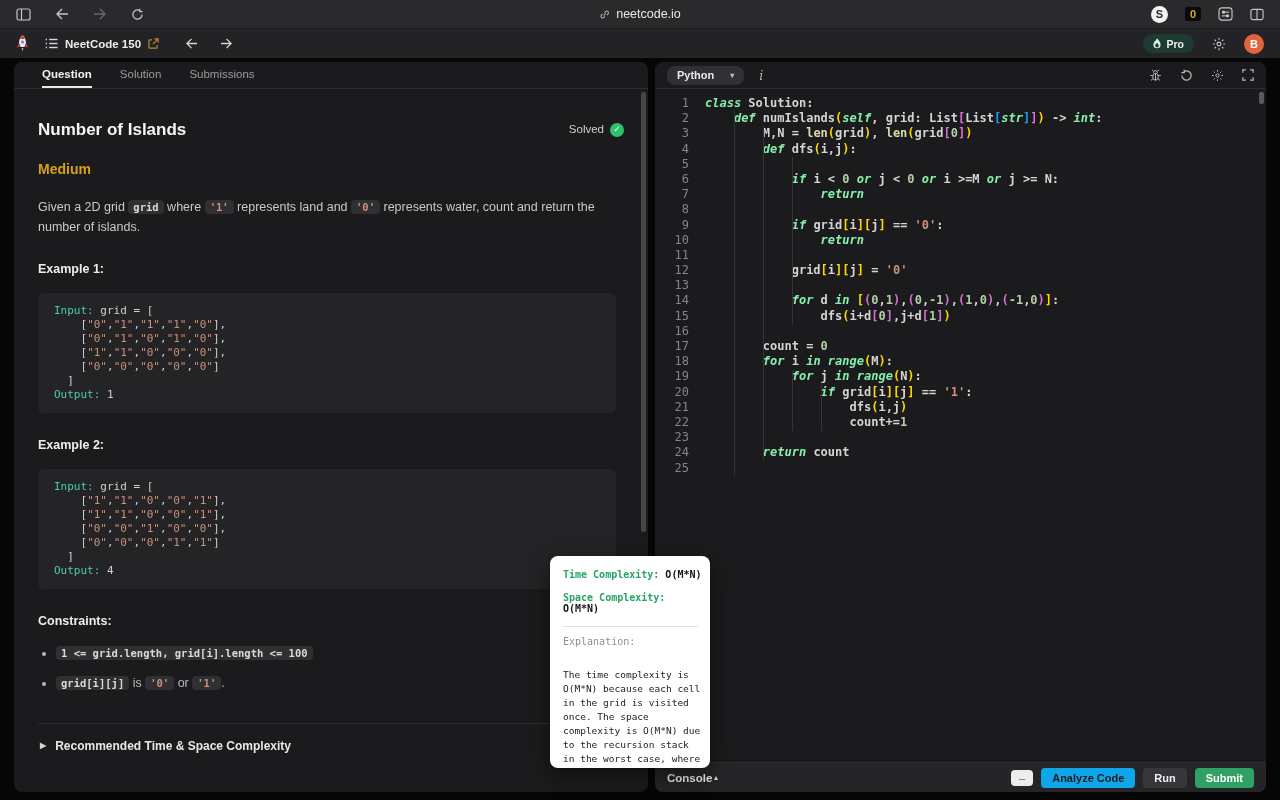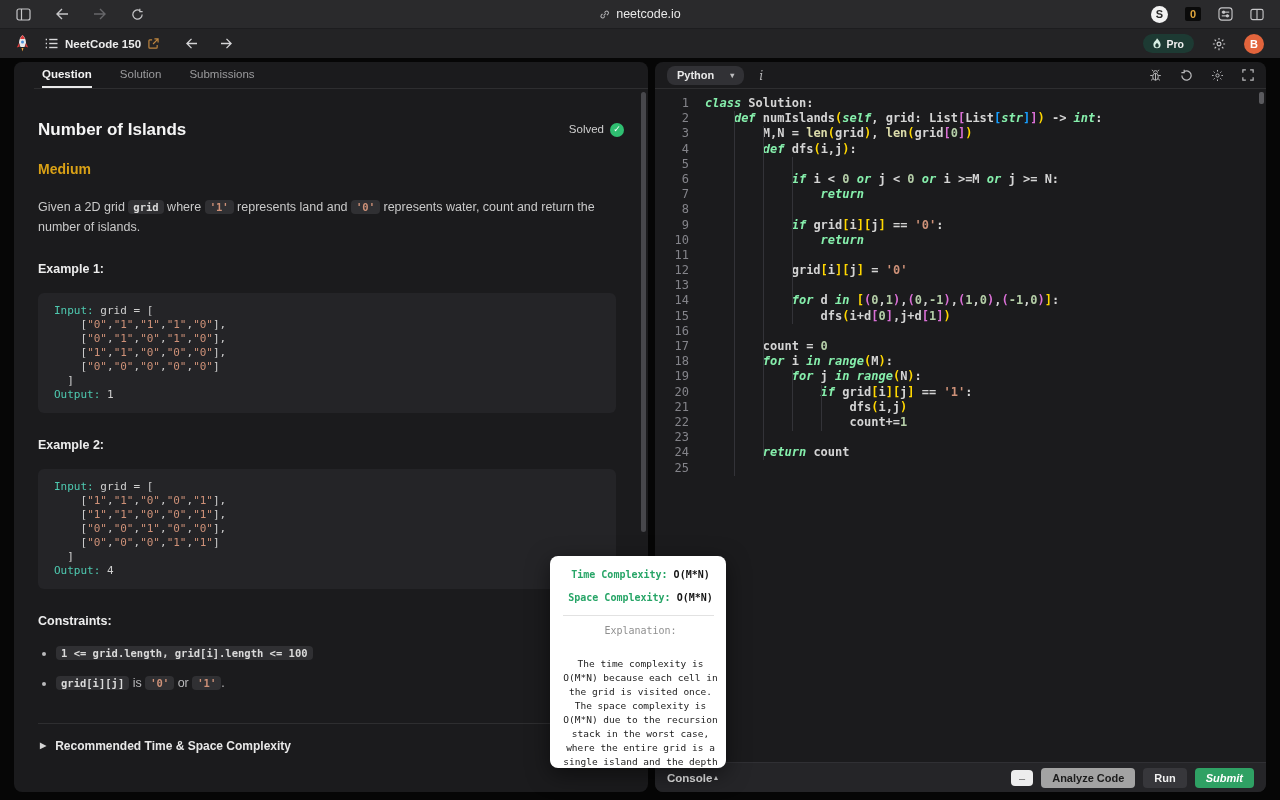--- a/index.html
+++ b/index.html
@@ -29,21 +29,21 @@
   .gear { color:#c9c9cb; }
   .avatar { width:20px; height:20px; border-radius:50%; background:#e2643c; color:#fff; font-size:11px; font-weight:bold; display:flex; align-items:center; justify-content:center; }
 
   
   .main { position:absolute; top:58px; left:0; right:0; bottom:0; background:#060606; }
   .panel { position:absolute; top:4px; height:730px; background:#1b1b1d; border-radius:8px; }
   .left-panel  { left:14px;  width:634px; overflow:hidden; }
   .right-panel { left:655px; width:611px; }
 
   
-  .tabs { height:27px; display:flex; align-items:stretch; padding:0 8px; gap:28px; border-bottom:1px solid #2e2e30;margin-left:20px; }
+  .tabs { height:27px; display:flex; align-items:stretch; padding:0 28px; gap:28px; border-bottom:1px solid #2e2e30; }
   .tab { font-size:11.5px; color:#9b9b9d; display:flex; align-items:center; border-bottom:2px solid transparent; cursor:pointer; }
   .tab.active { color:#f2f2f2; font-weight:bold; border-bottom-color:#eaeaea; }
   .content { position:absolute; top:28px; bottom:0; left:0; right:10px; padding:26px 14px 0 24px; font-size:12.5px; color:#c9c9c9; line-height:1.6; overflow:hidden; }
   .title-row { display:flex; justify-content:space-between; align-items:center; }
   .title { font-size:17px; font-weight:bold; color:#f5f5f5; }
   .solved { display:flex; align-items:center; gap:6px; font-size:11.5px; color:#cfcfcf; }
   .check { width:14px; height:14px; border-radius:50%; background:#2fbf71; color:#fff; font-size:9px; display:flex; align-items:center; justify-content:center; }
   .difficulty { margin-top:15px; font-size:14px; font-weight:bold; color:#d9a116; }
   .para { margin-top:16px; }
   .chip { font-family:"DejaVu Sans Mono",monospace; font-size:10.5px; background:#303033; border-radius:4px; padding:1px 5px; color:#dadada; font-weight:600; white-space:nowrap; }
@@ -80,26 +80,26 @@
   .b3 { color:#179fff; }
   .guide { position:absolute; width:1px; background:#333338; }
   .rscroll { position:absolute; top:30px; right:2px; width:5px; height:12px; background:#5a5a5e; border-radius:2px; }
 
   .console-bar { position:absolute; left:0; right:0; bottom:0; height:30px; background:#252528; border-top:1px solid #303034; border-radius:0 0 8px 8px; display:flex; align-items:center; padding:0 12px; }
   .console-label { font-size:11.5px; font-weight:bold; color:#e8e8e8; display:flex; align-items:center; cursor:pointer; }
   .console-label .caret { font-size:7px; color:#cfcfcf; }
   .console-actions { margin-left:auto; display:flex; align-items:center; gap:8px; }
   .btn { border:none; border-radius:4px; font-size:11px; font-weight:bold; padding:4px 11px; cursor:pointer; font-family:"Liberation Sans",sans-serif; }
   .btn.min { background:#ededed; color:#666; padding:2px 8px; font-weight:400; }
-  .btn.analyze { background:#a3a3a3; color:#1c1c1c; }
+  .btn.analyze { background:#0ea5e9; color:#1c1c1c; }
   .btn.run { background:#37373b; color:#f0f0f0; }
-  .btn.submit { background:#2fa164; color:#fff;font-style:italic; }
-
-  
-  .tooltip { position:absolute; left:550px; top:498px; width:176px; height:212px; background:#fff; border-radius:8px; box-shadow:0 6px 22px rgba(0,0,0,.5); padding:13px 8px 6px 13px; font-family:"DejaVu Sans Mono",monospace; overflow:hidden; z-index:10;text-align:center; }
+  .btn.submit { background:#2fa164; color:#fff; }
+
+  
+  .tooltip { position:absolute; left:550px; top:498px; width:160px; height:212px; background:#fff; border-radius:8px; box-shadow:0 6px 22px rgba(0,0,0,.5); padding:13px 8px 6px 13px; font-family:"DejaVu Sans Mono",monospace; overflow:hidden; z-index:10; }
   .tt-row { font-size:10px; font-weight:bold; margin-bottom:12px; color:#27a567; }
   .tt-row b { color:#151515; }
   .tt-div { border-top:1px solid #e2e2e2; margin:2px 4px 9px 0; }
   .tt-exp { font-size:10px; color:#8f8f8f; margin-bottom:21px; }
   .tt-body { font-size:9.5px; line-height:14px; color:#222; }
 </style>
 </head>
 <body>
 
 <div class="browser-bar">

